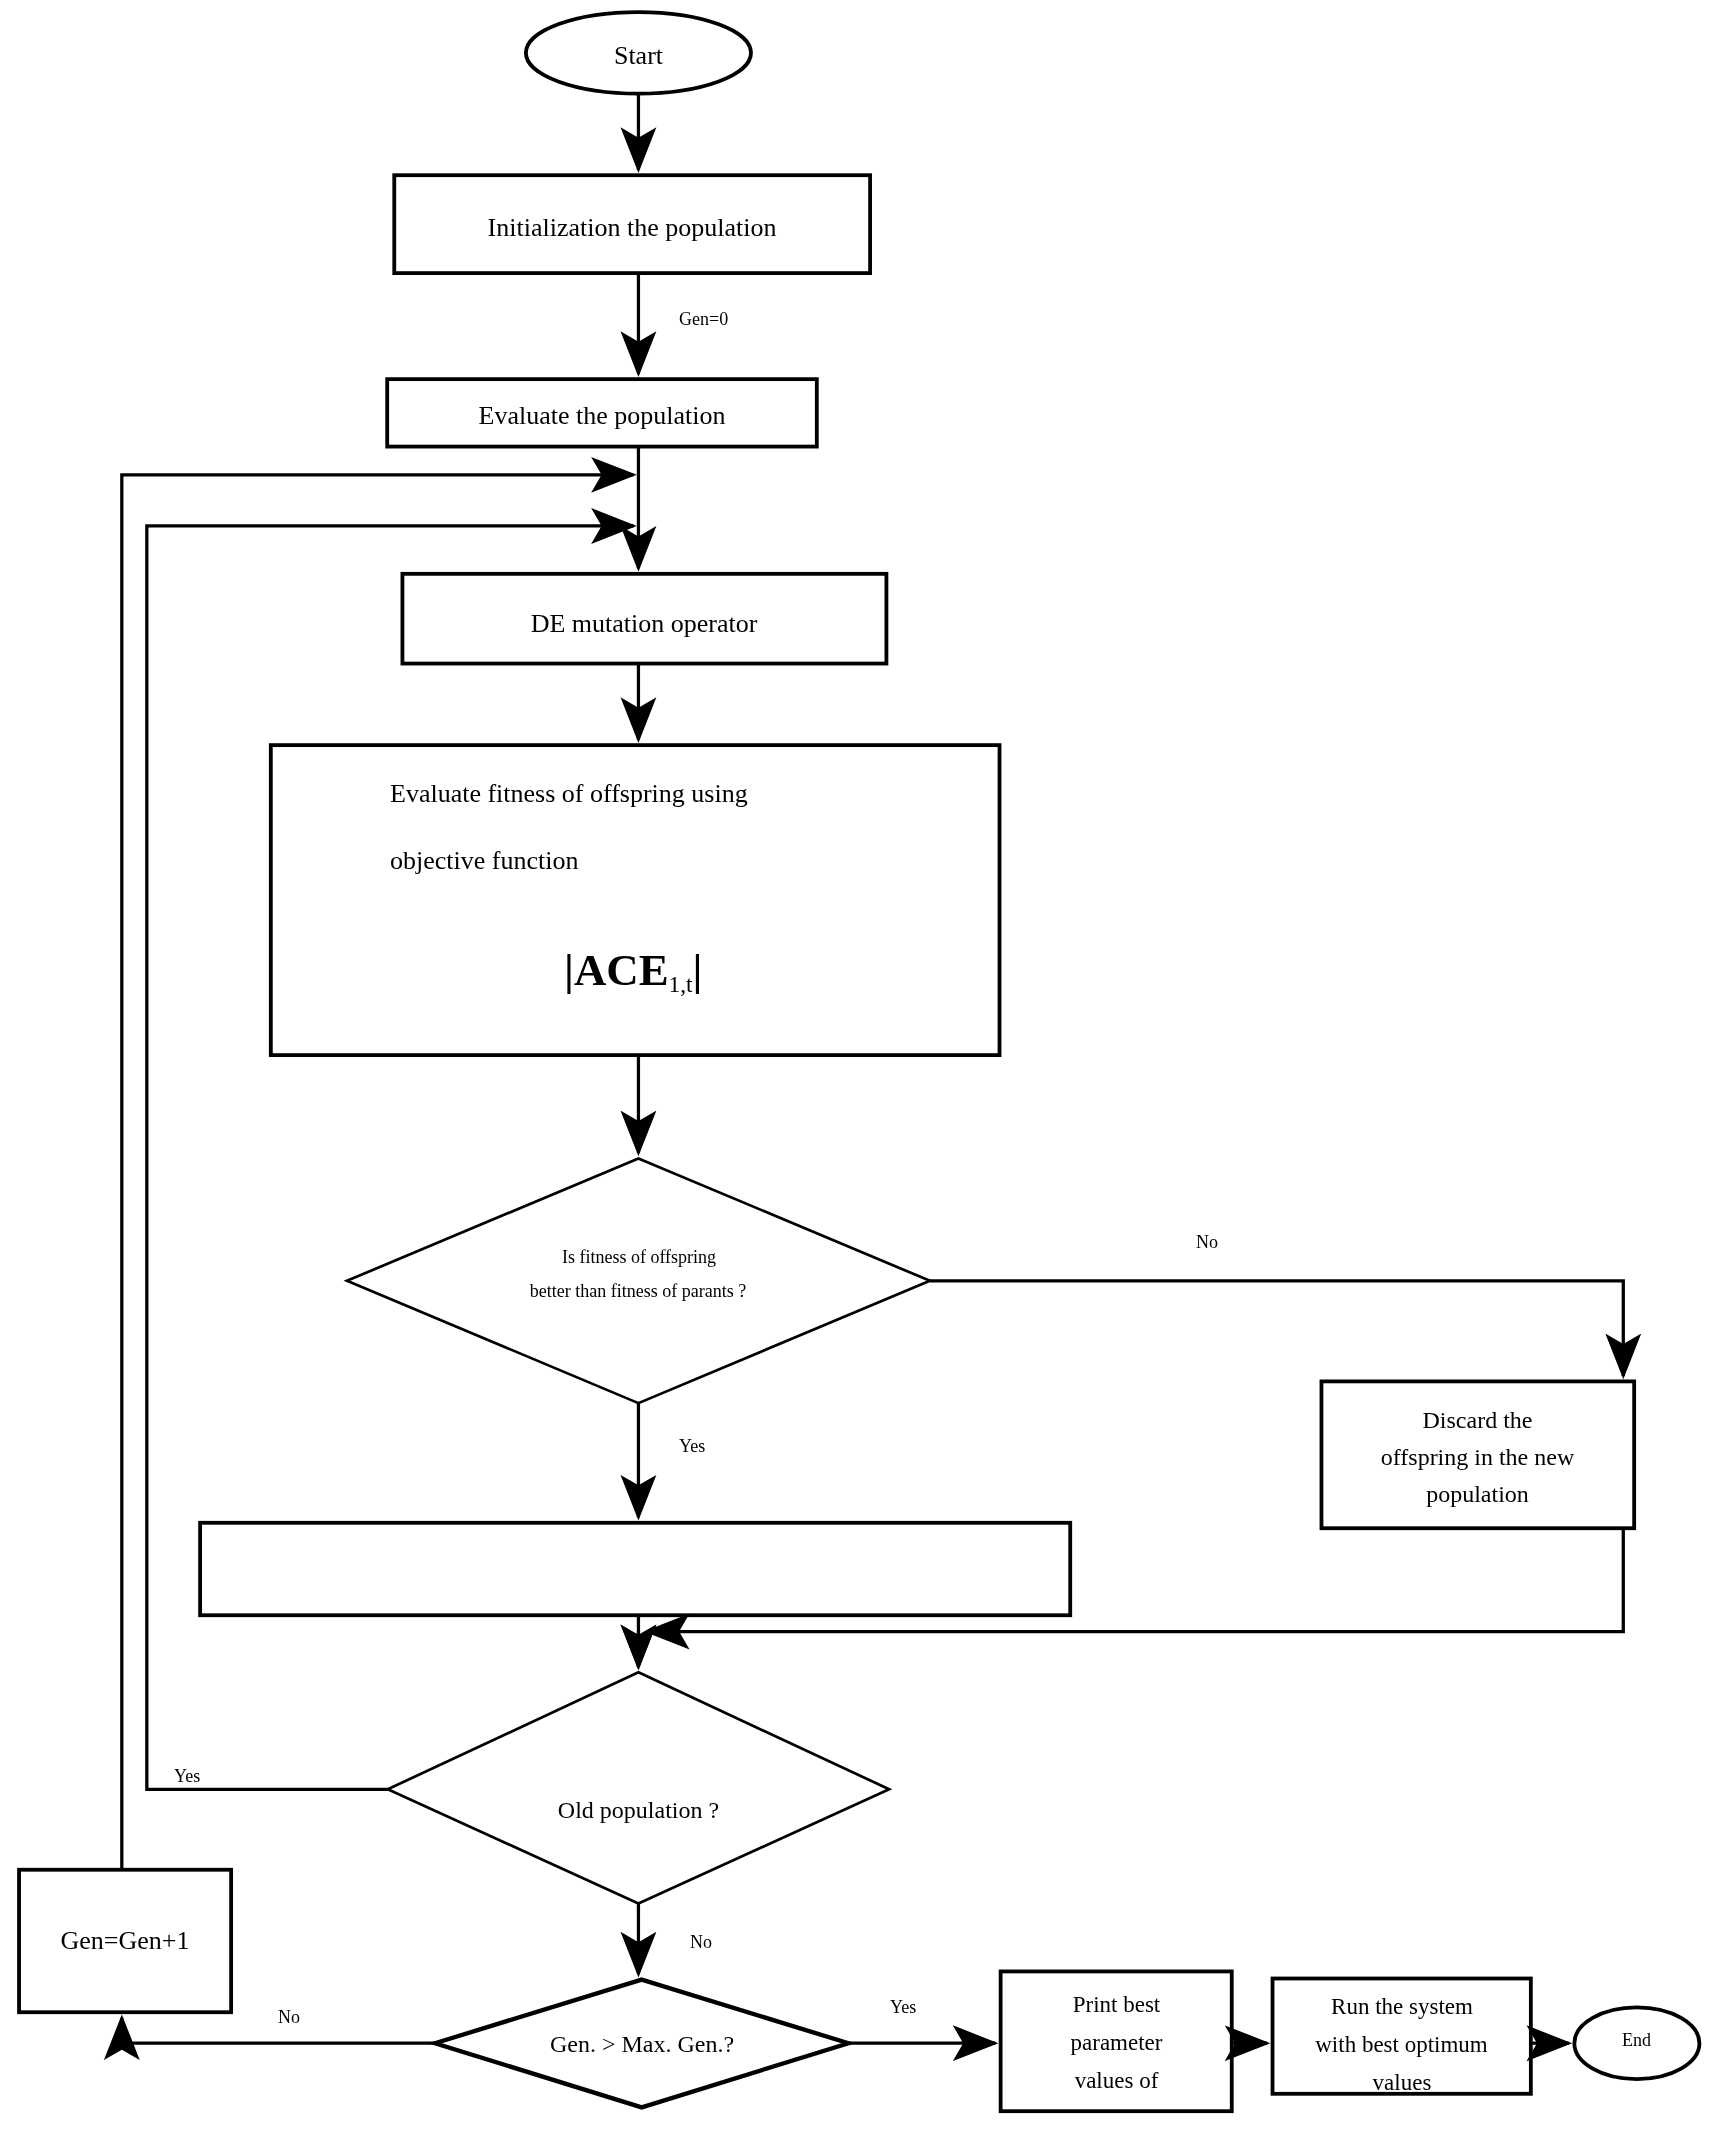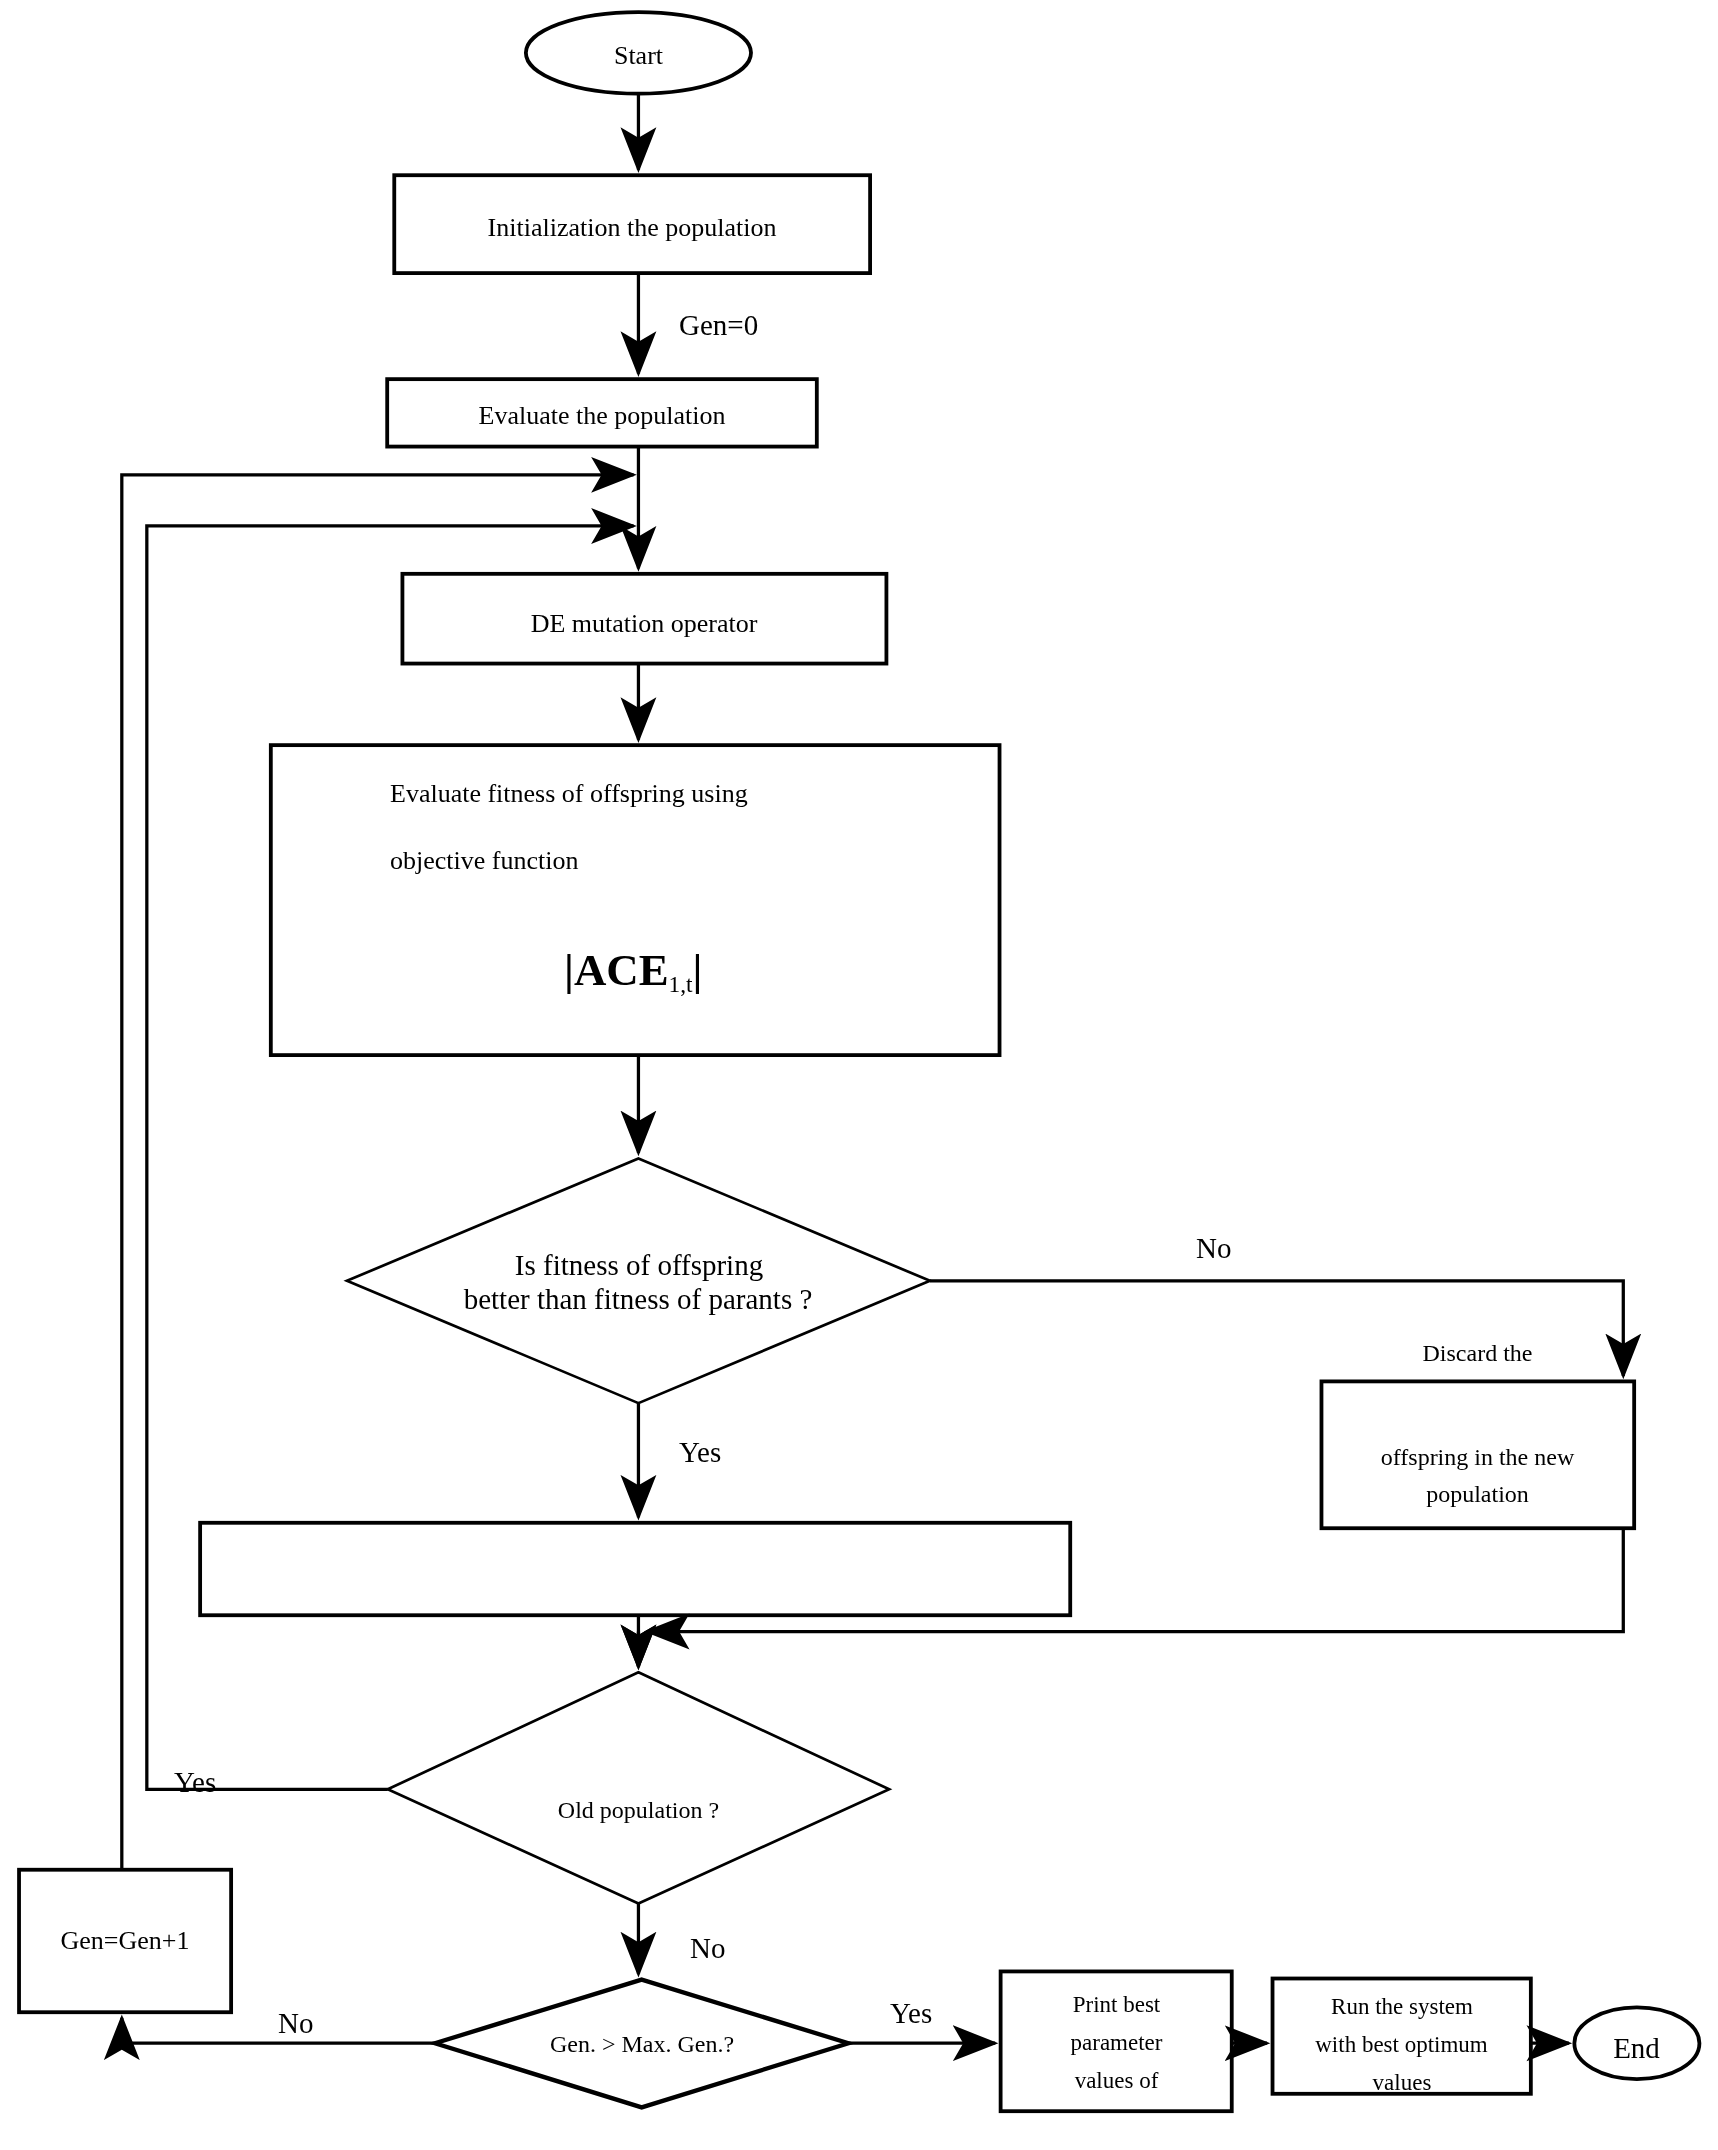--- a/index.html
+++ b/index.html
@@ -17,21 +17,21 @@
     position:absolute;
     color:#000000;
     font-family:"Liberation Serif","DejaVu Serif",serif;
     line-height:1.45;
     white-space:pre;
     pointer-events:none;
   }
   .ctr{text-align:center;}
   .lbl{position:absolute;color:#000;font-size:24px;white-space:pre;}
   .fsz-48{font-size:26px;}
-  .fsz-46{font-size:29px;}
+  .fsz-46{font-size:18px;}
   .fsz-44{font-size:24px;}
   .fsz-42{font-size:23px;}
   .fsz-72{font-size:39px;}
   sub{font-size:0.6em;vertical-align:-0.28em;}
   .bar{font-size:1.15em;font-weight:700;}
 </style>
 </head>
 <body>
 
 <div id="page">
@@ -124,21 +124,21 @@
 
   <div class="nodetext fsz-48" style="left:390px;top:775px;width:598px;">Evaluate fitness of offspring using</div>
   <div class="nodetext fsz-48" style="left:390px;top:842px;width:598px;">objective function</div>
   <div class="nodetext fsz-72" style="left:525px;top:881px;width:272px;">
     <span class="bar">|ACE</span><sub>1,t</sub><span class="bar">|</span>
   </div>
 
   <div class="nodetext ctr fsz-46" style="left:367px;top:1244px;width:544px;">Is fitness of offspring</div>
   <div class="nodetext ctr fsz-46" style="left:339px;top:1278px;width:598px;">better than fitness of parants ?</div>
 
-  <div class="nodetext ctr fsz-44" style="left:1321px;top:1336px;width:313px;">Discard the</div>
+  <div class="nodetext ctr fsz-44" style="left:1321px;top:1403px;width:313px;">Discard the</div>
   <div class="nodetext ctr fsz-44" style="left:1321px;top:1440px;width:313px;">offspring in the new</div>
   <div class="nodetext ctr fsz-44" style="left:1321px;top:1477px;width:313px;">population</div>
 
 
   <div class="nodetext ctr fsz-44" style="left:394px;top:1793px;width:489px;">Old population ?</div>
 
   <div class="nodetext ctr fsz-48" style="left:19px;top:1922px;width:212px;">Gen=Gen+1</div>
 
   <div class="nodetext ctr fsz-44" style="left:479px;top:2027px;width:326px;">Gen. &gt; Max. Gen.?</div>
 

